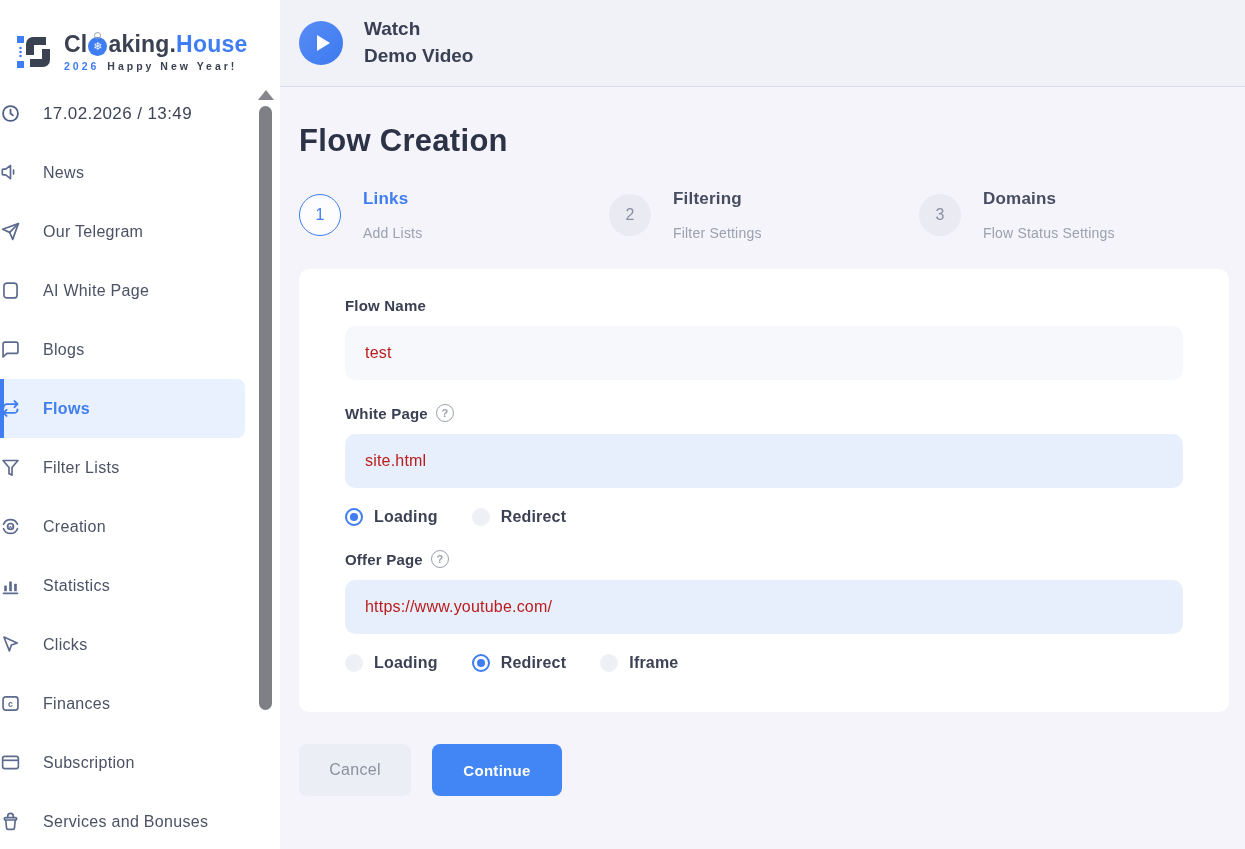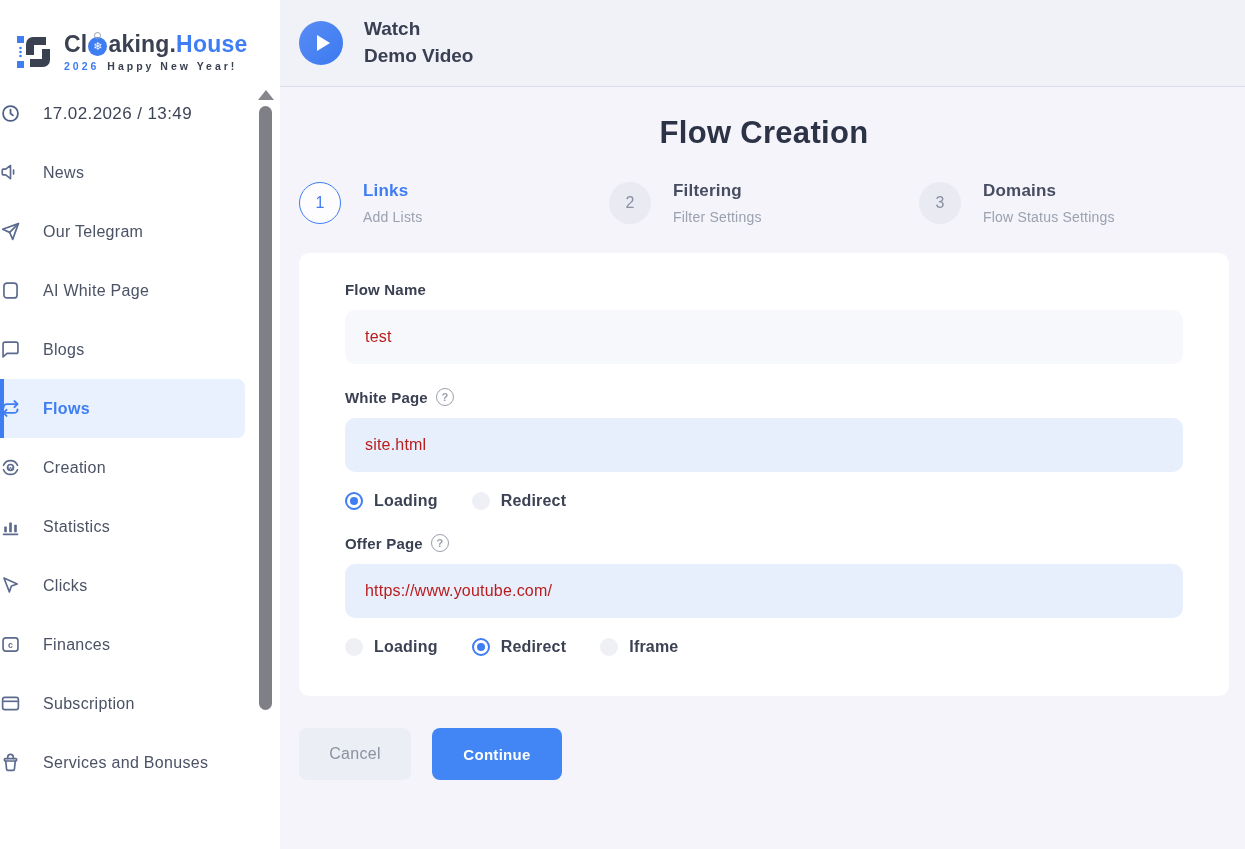--- a/index.html
+++ b/index.html
@@ -49,29 +49,29 @@
   
   .main{flex:1;display:flex;flex-direction:column;height:849px;}
   .topbar{height:87px;min-height:87px;background:var(--header-bg);border-bottom:1px solid #dcdceb;
           display:flex;align-items:center;gap:21px;padding-left:19px;}
   .play-btn{width:44px;height:44px;border-radius:50%;border:none;cursor:pointer;
             background:linear-gradient(135deg,#5a8cf5,#3b7af0);display:flex;align-items:center;justify-content:center;}
   .play-tri{width:0;height:0;border-top:8px solid transparent;border-bottom:8px solid transparent;
             border-left:13px solid #fff;margin-left:4px;}
   .watch-text{font-size:19px;font-weight:700;color:#3a4053;line-height:1.4;}
   .content{flex:1;padding:0 35px 0 19px;background:var(--main-bg);}
-  .page-title{margin-top:28px;font-size:31px;font-weight:800;color:#2d3347;letter-spacing:.3px;text-align:center;}
+  .page-title{margin-top:36px;font-size:31px;font-weight:800;color:#2d3347;letter-spacing:.3px;}
   
   .steps{display:flex;margin-top:30px;}
   .step{width:310px;display:flex;align-items:center;gap:22px;cursor:pointer;}
   .step-circle{width:42px;height:42px;min-width:42px;border-radius:50%;display:flex;
                align-items:center;justify-content:center;font-size:16px;}
   .step.current .step-circle{border:1.5px solid var(--accent);color:var(--accent);background:#fdfdff;}
   .step.pending .step-circle{background:#e9eaf2;color:#8b90a2;}
-  .step-label{font-size:17px;font-weight:700;color:#474d61;margin-bottom:8px;letter-spacing:.2px;}
+  .step-label{font-size:17px;font-weight:700;color:#474d61;margin-bottom:16px;letter-spacing:.2px;}
   .step.current .step-label{color:var(--accent);}
   .step-sub{font-size:14px;color:var(--text-muted);letter-spacing:.2px;}
   
   .card{margin-top:28px;background:#fff;border-radius:10px;padding:28px 46px 40px;}
   .f-label{font-size:15px;font-weight:700;color:#3a4052;letter-spacing:.2px;display:flex;align-items:center;gap:8px;}
   .help{width:18px;height:18px;border-radius:50%;border:1.5px solid #9aa0ad;color:#9aa0ad;
         display:inline-flex;align-items:center;justify-content:center;font-size:11px;font-weight:600;cursor:pointer;}
   .f-input{width:100%;height:54px;border:none;outline:none;border-radius:10px;padding:0 20px;
            font-size:16px;color:#b91c1c;font-family:inherit;margin-top:12px;letter-spacing:.2px;}
   .f-input.gray{background:var(--input-bg);}
@@ -175,20 +175,28 @@
       <svg class="icon20" viewBox="0 0 24 24" fill="none" stroke="#3f7df2" stroke-width="2.2" stroke-linejoin="round" stroke-linecap="round">
         <path d="M16.5 3.5 20 7l-3.5 3.5"></path>
         <path d="M19.5 7H8a4 4 0 00-4 4"></path>
         <path d="M7.5 20.5 4 17l3.5-3.5"></path>
         <path d="M4.5 17H16a4 4 0 004-4"></path>
       </svg>
     </span>
     <span class="lbl">Flows</span>
   </div>
 
+  <div class="side-item">
+    <span>
+      <svg class="icon20" viewBox="0 0 24 24" fill="none" stroke="#5b6a8d" stroke-width="1.9" stroke-linejoin="round">
+        <path d="M20.5 4h-17l6.8 8v7l3.4 1.6v-8.6l6.8-8z"></path>
+      </svg>
+    </span>
+    <span class="lbl">Filter Lists</span>
+  </div>
 
   <div class="side-item">
     <span>
       <svg class="icon20" viewBox="0 0 24 24" fill="none" stroke="#5b6a8d" stroke-width="1.9" stroke-linecap="round">
         <path d="M4 9.5a8.6 8.6 0 0116 0"></path>
         <path d="M4 14.5a8.6 8.6 0 0016 0"></path>
         <circle cx="12" cy="12" r="3.4"></circle>
         <text x="12" y="14.3" font-size="6.5" text-anchor="middle" fill="#5b6a8d" stroke="none" font-weight="bold">w</text>
       </svg>
     </span>

